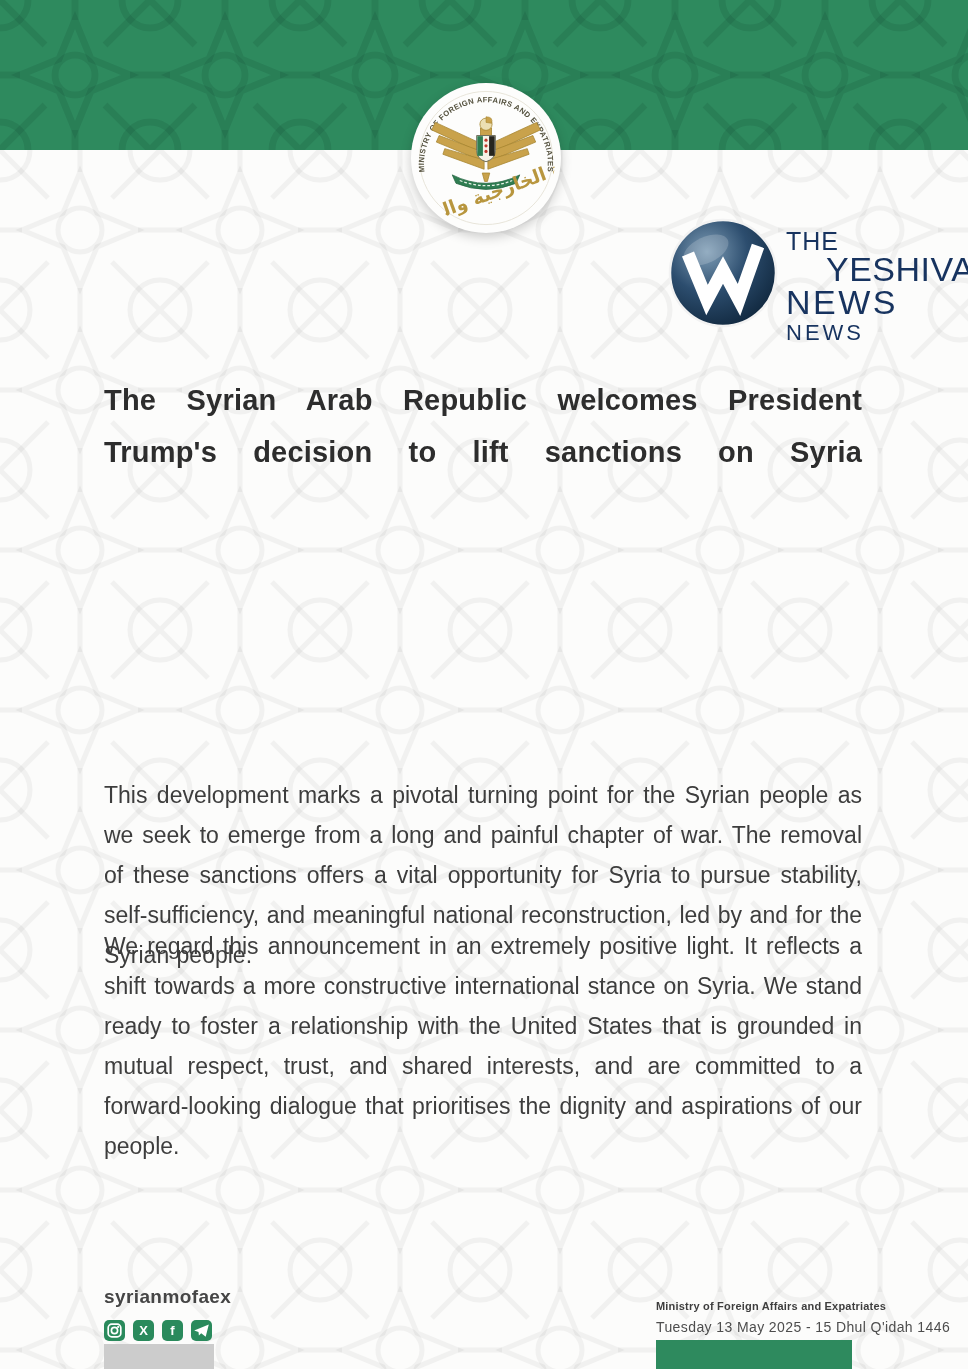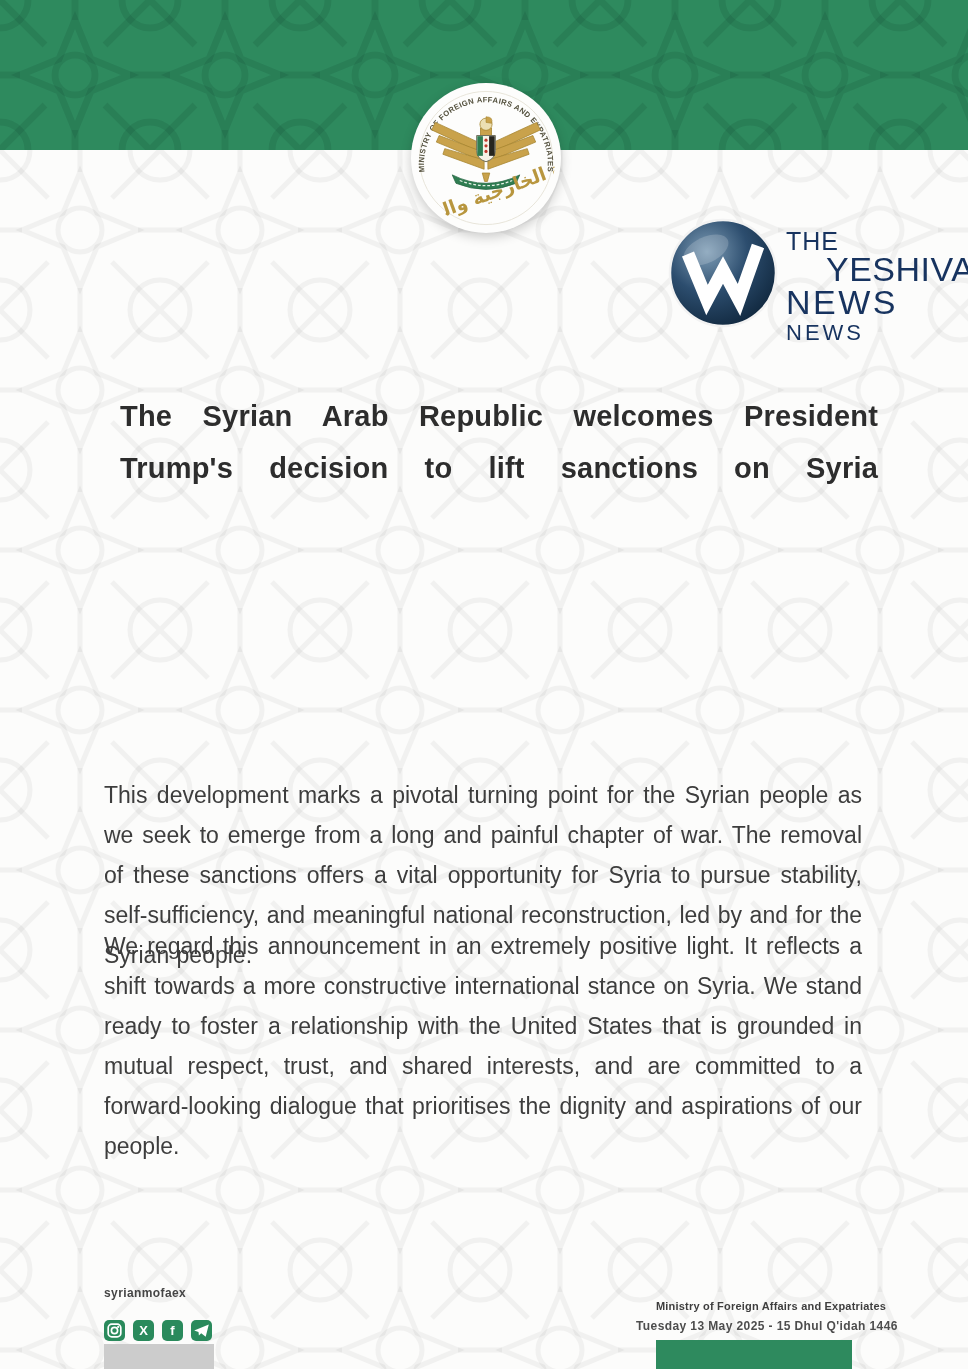--- a/index.html
+++ b/index.html
@@ -20,39 +20,39 @@
 
   .news-logo{position:absolute;left:668px;top:218px;display:flex;align-items:flex-start;z-index:2;}
   .globe{width:110px;height:110px;}
   .logo-text{margin-left:8px;margin-top:11px;color:#17335f;font-weight:400;}
   .logo-the{font-size:25px;line-height:24px;letter-spacing:1px;}
   .logo-yeshiva{font-size:34px;line-height:33px;letter-spacing:0.5px;margin-left:40px;}
   .logo-world{font-size:34px;line-height:33px;letter-spacing:2.5px;}
   .logo-news{font-size:22px;line-height:27px;letter-spacing:3px;text-align:left;}
 
   .headline{
-    position:absolute;left:104px;top:374px;width:758px;margin:16px;z-index:2;
+    position:absolute;left:104px;top:374px;width:758px;margin:0;z-index:2;
     font-size:29px;font-weight:700;line-height:52px;color:#2d2d2d;
     text-align:justify;text-align-last:justify;letter-spacing:0.2px;
   }
   .body-para{
     position:absolute;left:104px;width:758px;margin:0;z-index:2;
     font-size:23px;line-height:40px;color:#3d3d3d;text-align:justify;word-spacing:1px;
   }
   .p1{top:549px;} .p2{top:747px;margin-top:28px;} .p3{top:926px;}
 
-  .handle{position:absolute;left:104px;top:1286px;font-size:12px;font-weight:700;color:#454545;letter-spacing:0.4px;z-index:2;text-align:right;}
+  .handle{position:absolute;left:104px;top:1286px;font-size:19px;font-weight:700;color:#454545;letter-spacing:0.4px;z-index:2;text-align:right;}
   .social-row{position:absolute;left:104px;top:1320px;display:flex;gap:8px;z-index:2;}
   .social-tile{width:21px;height:21px;border-radius:5px;background:#2a8a5c;display:flex;align-items:center;justify-content:center;}
   .social-tile svg{display:block;}
   .glyph-letter{color:#ffffff;font-weight:700;font-size:13px;line-height:21px;font-family:"Liberation Sans",sans-serif;}
   .gray-bar{position:absolute;left:104px;top:1344px;width:110px;height:25px;background:#cccccc;z-index:2;}
 
   .org-name{position:absolute;left:656px;top:1300px;font-size:11px;font-weight:700;color:#3e3e3e;letter-spacing:0.2px;z-index:2;}
-  .date-line{position:absolute;left:636px;top:1319px;font-size:12px;font-weight:700;color:#4d4d4d;letter-spacing:0.4px;z-index:2;}
+  .date-line{position:absolute;left:656px;top:1319px;font-size:14px;font-weight:400;color:#4d4d4d;letter-spacing:0.4px;z-index:2;}
   .green-bar{position:absolute;left:656px;top:1340px;width:196px;height:29px;background:#2e8a5e;z-index:2;}
 </style>
 </head>
 <body>
 
 <div class="page">
 
   <svg class="bg-pattern" aria-hidden="true">
     <defs>
       <pattern id="islamicLight" width="160" height="160" patternUnits="userSpaceOnUse">

